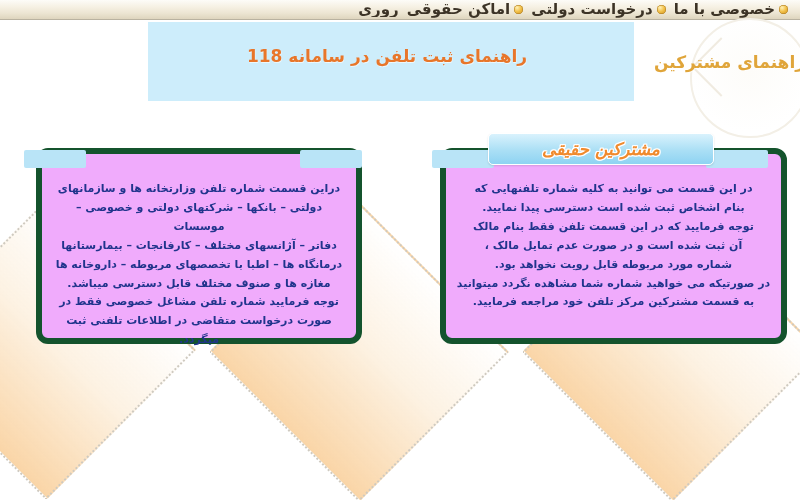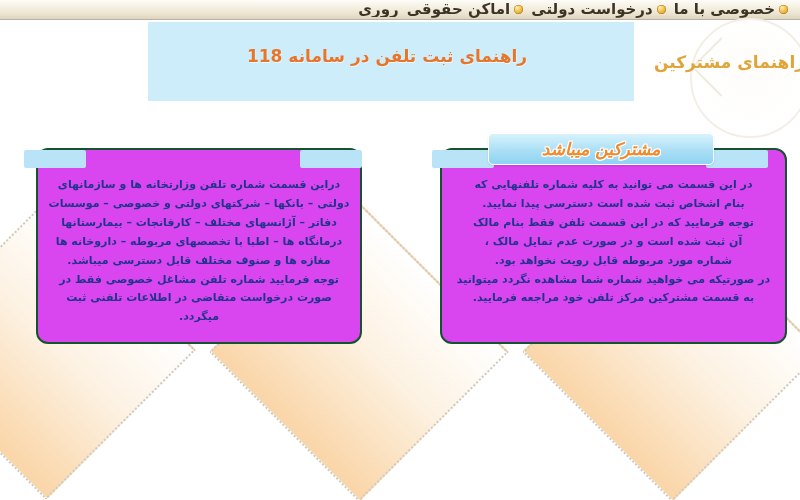--- a/index.html
+++ b/index.html
@@ -157,22 +157,22 @@
   .diamond.d3 {
     left: 566px; top: 246px;
     width: 208px; height: 208px;
   }
 
   
   .panel {
     position: absolute;
     z-index: 5;
     box-sizing: border-box;
-    background: #d946ef;
-    border: 2px solid #14532d;
+    background: #f0abfc;
+    border: 6px solid #14532d;
     border-radius: 12px;
     direction: rtl;
   }
   .panel.left  { left: 36px;  top: 148px; width: 326px; height: 196px; }
   .panel.right { left: 440px; top: 148px; width: 347px; height: 196px; }
 
   .panel-body {
     position: absolute;
     left: 10px; right: 10px;
     top: 26px;
@@ -279,16 +279,16 @@
   <div class="panel right">
     <div class="panel-body">در این قسمت می توانید  به کلیه شماره تلفنهایی که
 بنام اشخاص ثبت شده است دسترسی پیدا نمایید.
 توجه فرمایید که در این قسمت تلفن  فقط بنام مالک
 آن ثبت شده است  و در صورت عدم تمایل مالک ،
 شماره مورد مربوطه قابل رویت نخواهد بود.
 در صورتیکه می خواهید شماره شما مشاهده نگردد میتوانید
 به قسمت مشترکین مرکز تلفن خود مراجعه فرمایید.</div>
   </div>
   <div class="ribbon right">
-    <span class="ribbon-text">مشترکین میباشد</span>
+    <span class="ribbon-text">مشترکین حقیقی</span>
   </div>
 
 </div>
 
 </body></html>

